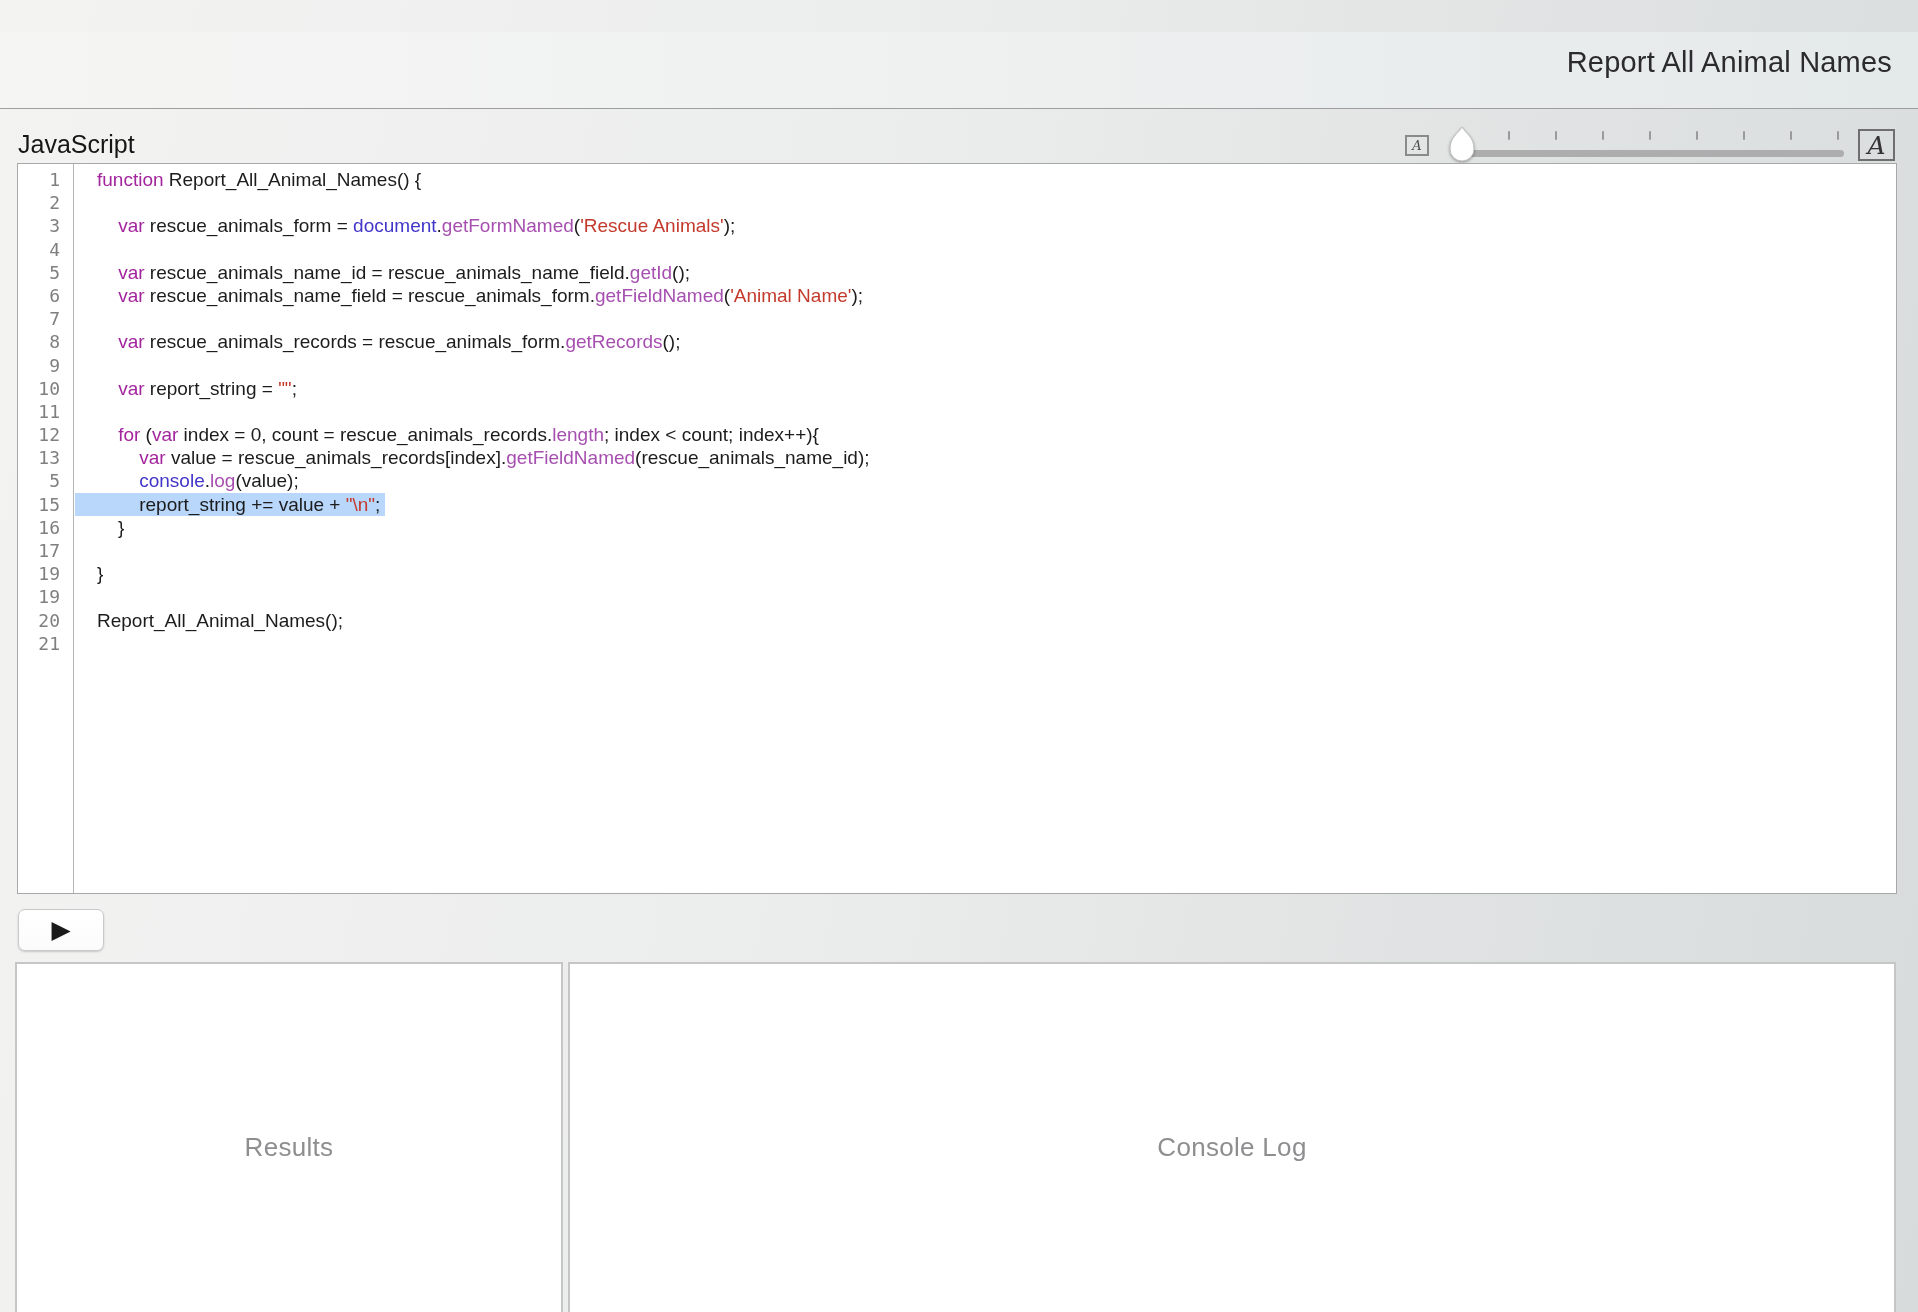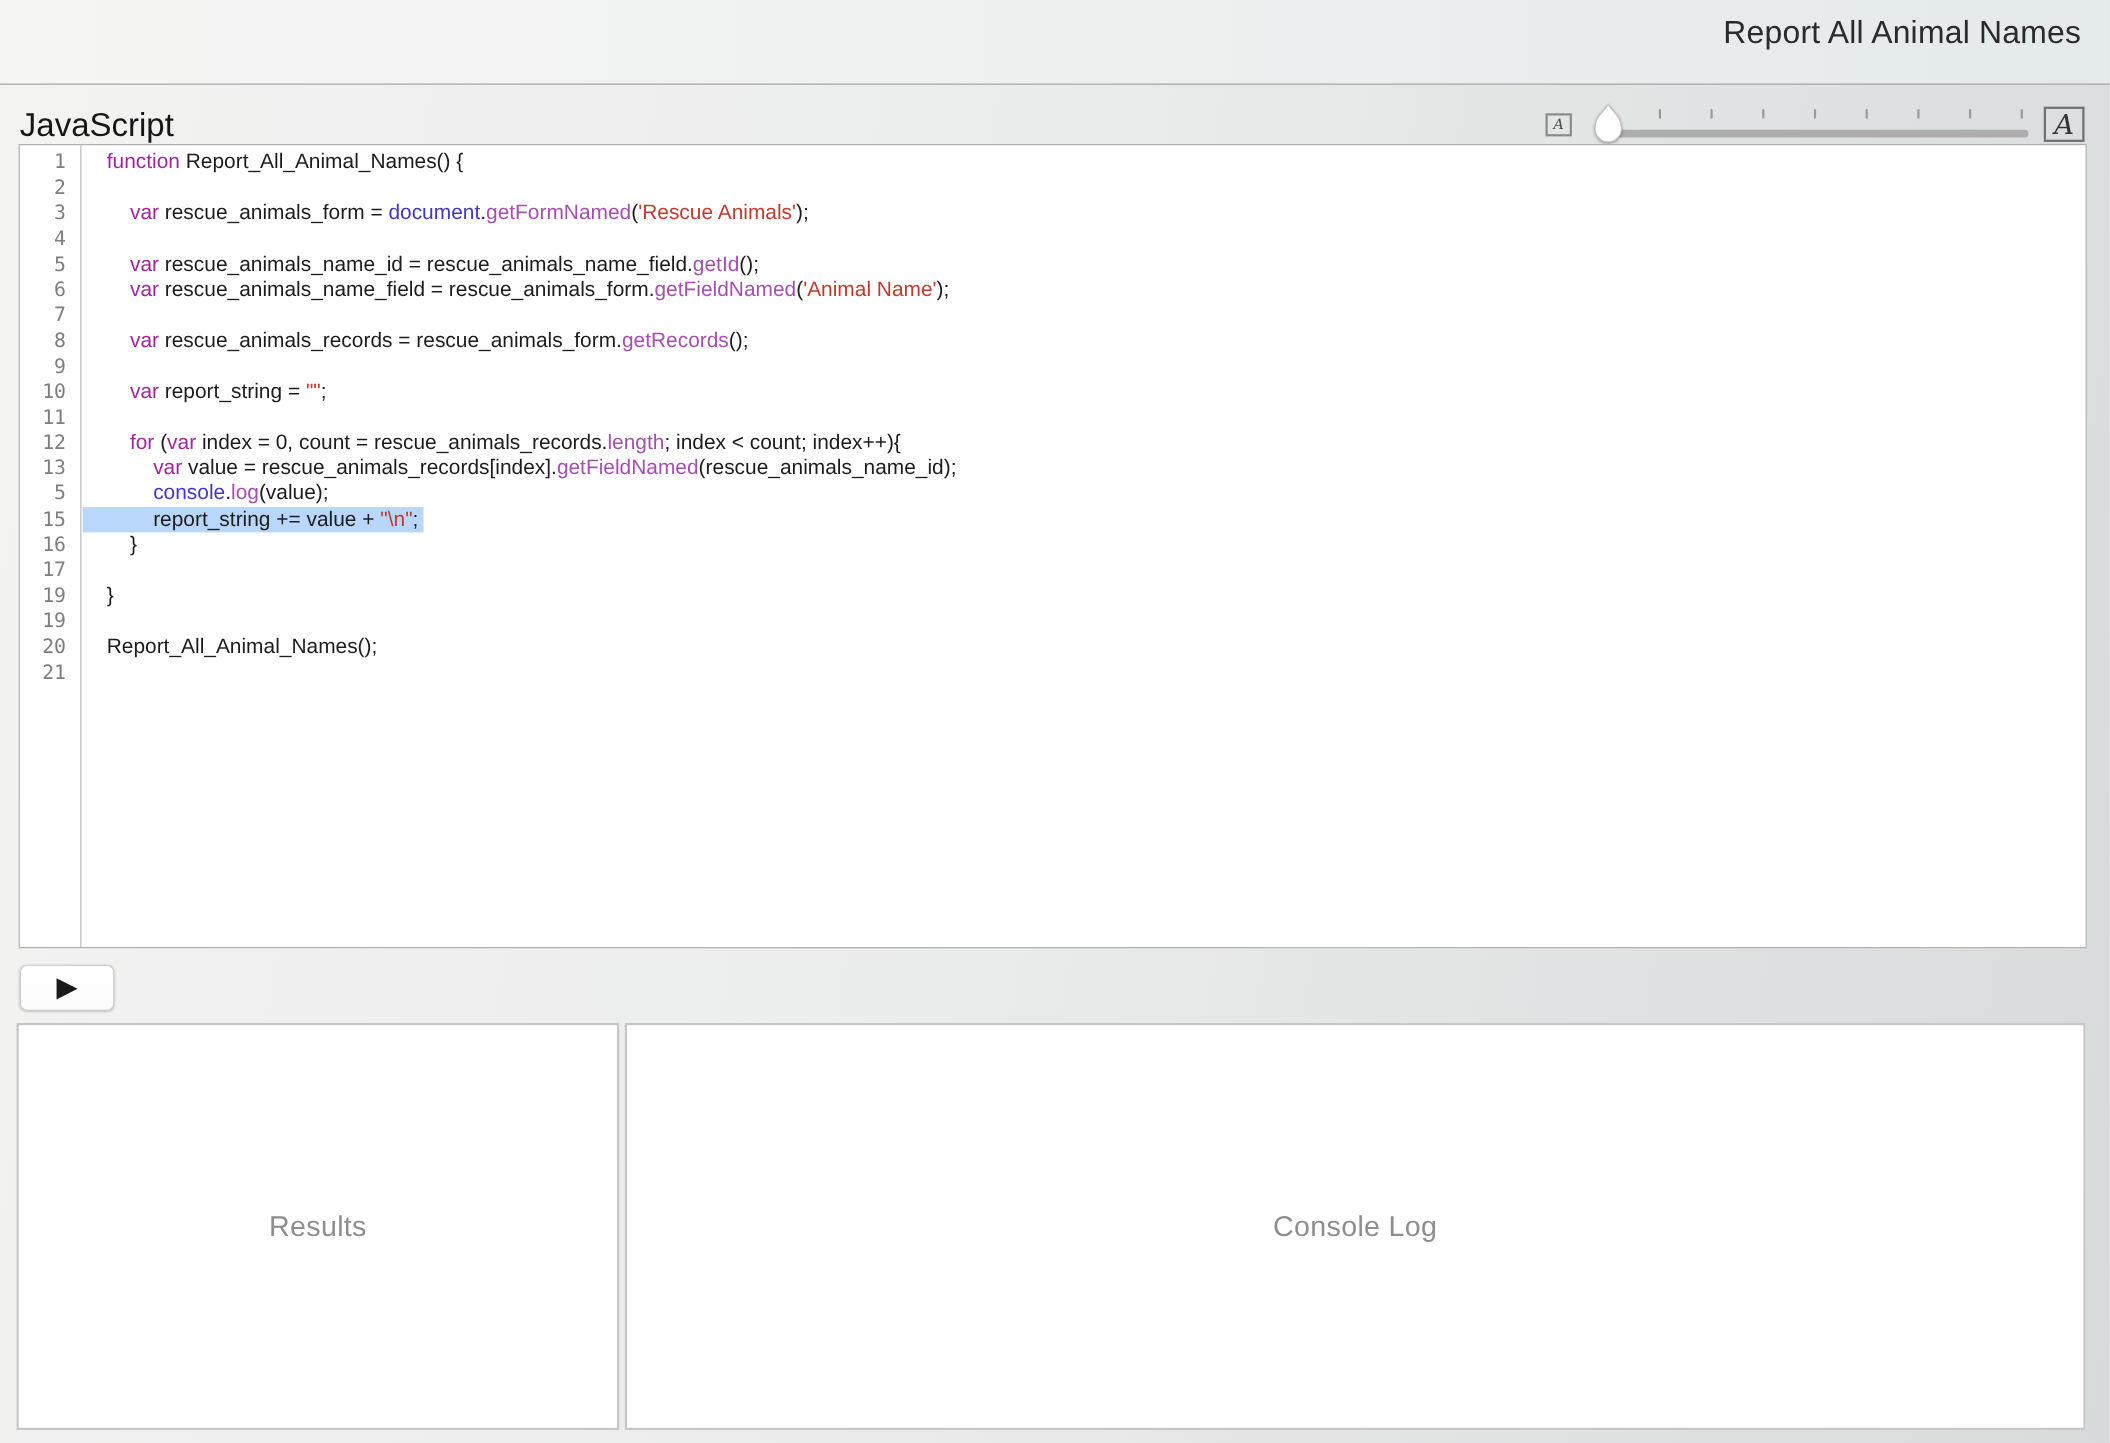--- a/index.html
+++ b/index.html
@@ -6,37 +6,37 @@
     --lh: 23.2px;
     --kw:#A3259E; --gl:#4236C9; --me:#A64FB0; --st:#C33A2C; --pl:#1C1C1C;
     --sel:#B8D7FB; --lnum:#7F7F7F;
   }
   html,body{margin:0;padding:0;}
   body{
     width:1918px;height:1312px;overflow:hidden;
     font-family:"Liberation Sans", sans-serif;
     background:linear-gradient(100deg,#f3f3f2 0%,#ebecec 45%,#d7dbdb 100%);
   }
-  #app{position:relative;width:1918px;height:982px;}
+  #app{position:relative;width:1918px;height:982px;margin-top:32px;}
 
   
   .titlebar{
     position:absolute;left:0;top:0;width:100%;height:77px;
     border-bottom:1px solid #9e9e9e;
     background:linear-gradient(90deg,#f5f5f4 0%,#eef0f0 55%,#e4e9ea 100%);
     box-sizing:border-box;
   }
   .title{
     position:absolute;right:26px;top:14px;
     font-size:29px;color:#2b2b2d;letter-spacing:.2px;
   }
 
   
   .toolbar{position:absolute;left:0;top:78px;width:100%;height:53px;}
-  .lang-label{position:absolute;left:18px;top:20px;font-size:30px;color:#161617;}
+  .lang-label{position:absolute;left:18px;top:20px;font-size:25px;color:#161617;}
   .font-btn{
     position:absolute;box-sizing:border-box;
     display:flex;align-items:center;justify-content:center;
     font-family:"DejaVu Serif", serif;font-style:italic;color:#4a4a4a;
     background:transparent;border:2px solid #8a8a8a;
   }
   .font-btn.small{left:1405px;top:103px;width:24px;height:21px;font-size:13px;}
   .font-btn.large{left:1858px;top:97px;width:37px;height:32px;font-size:25px;border-color:#6f6f6f;color:#333;}
   .slider{position:absolute;left:1446px;top:92px;width:404px;height:46px;}
   .slider .track{

